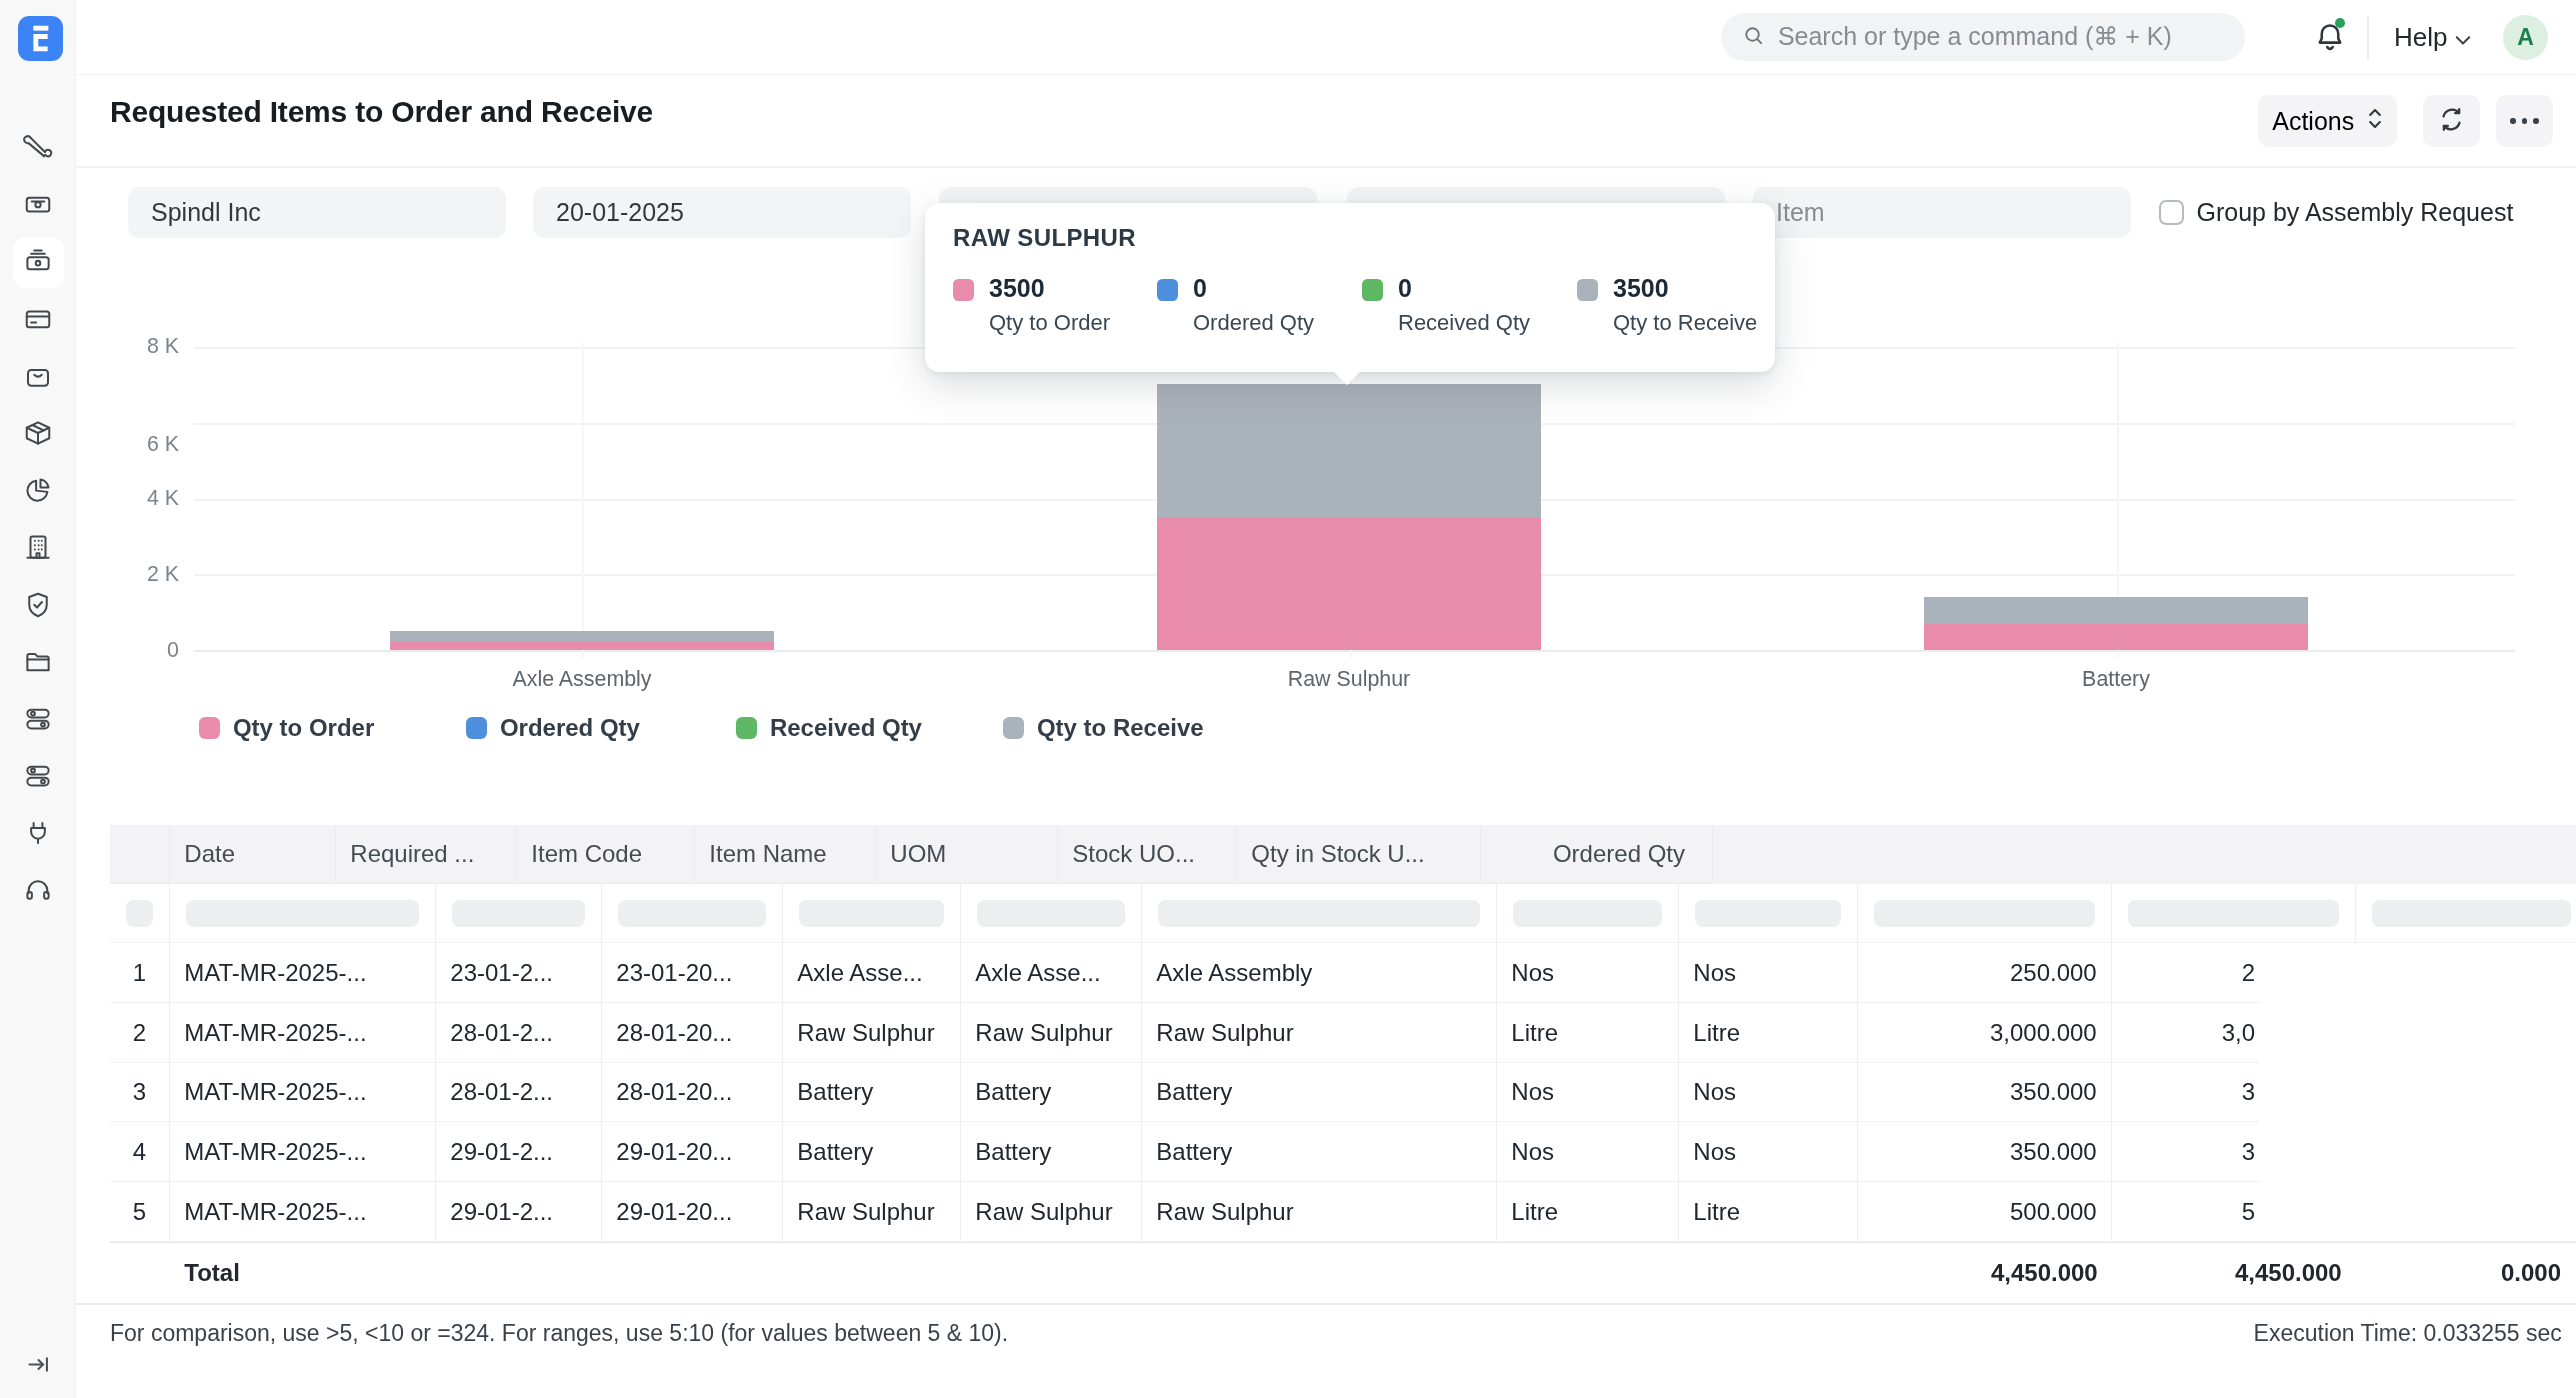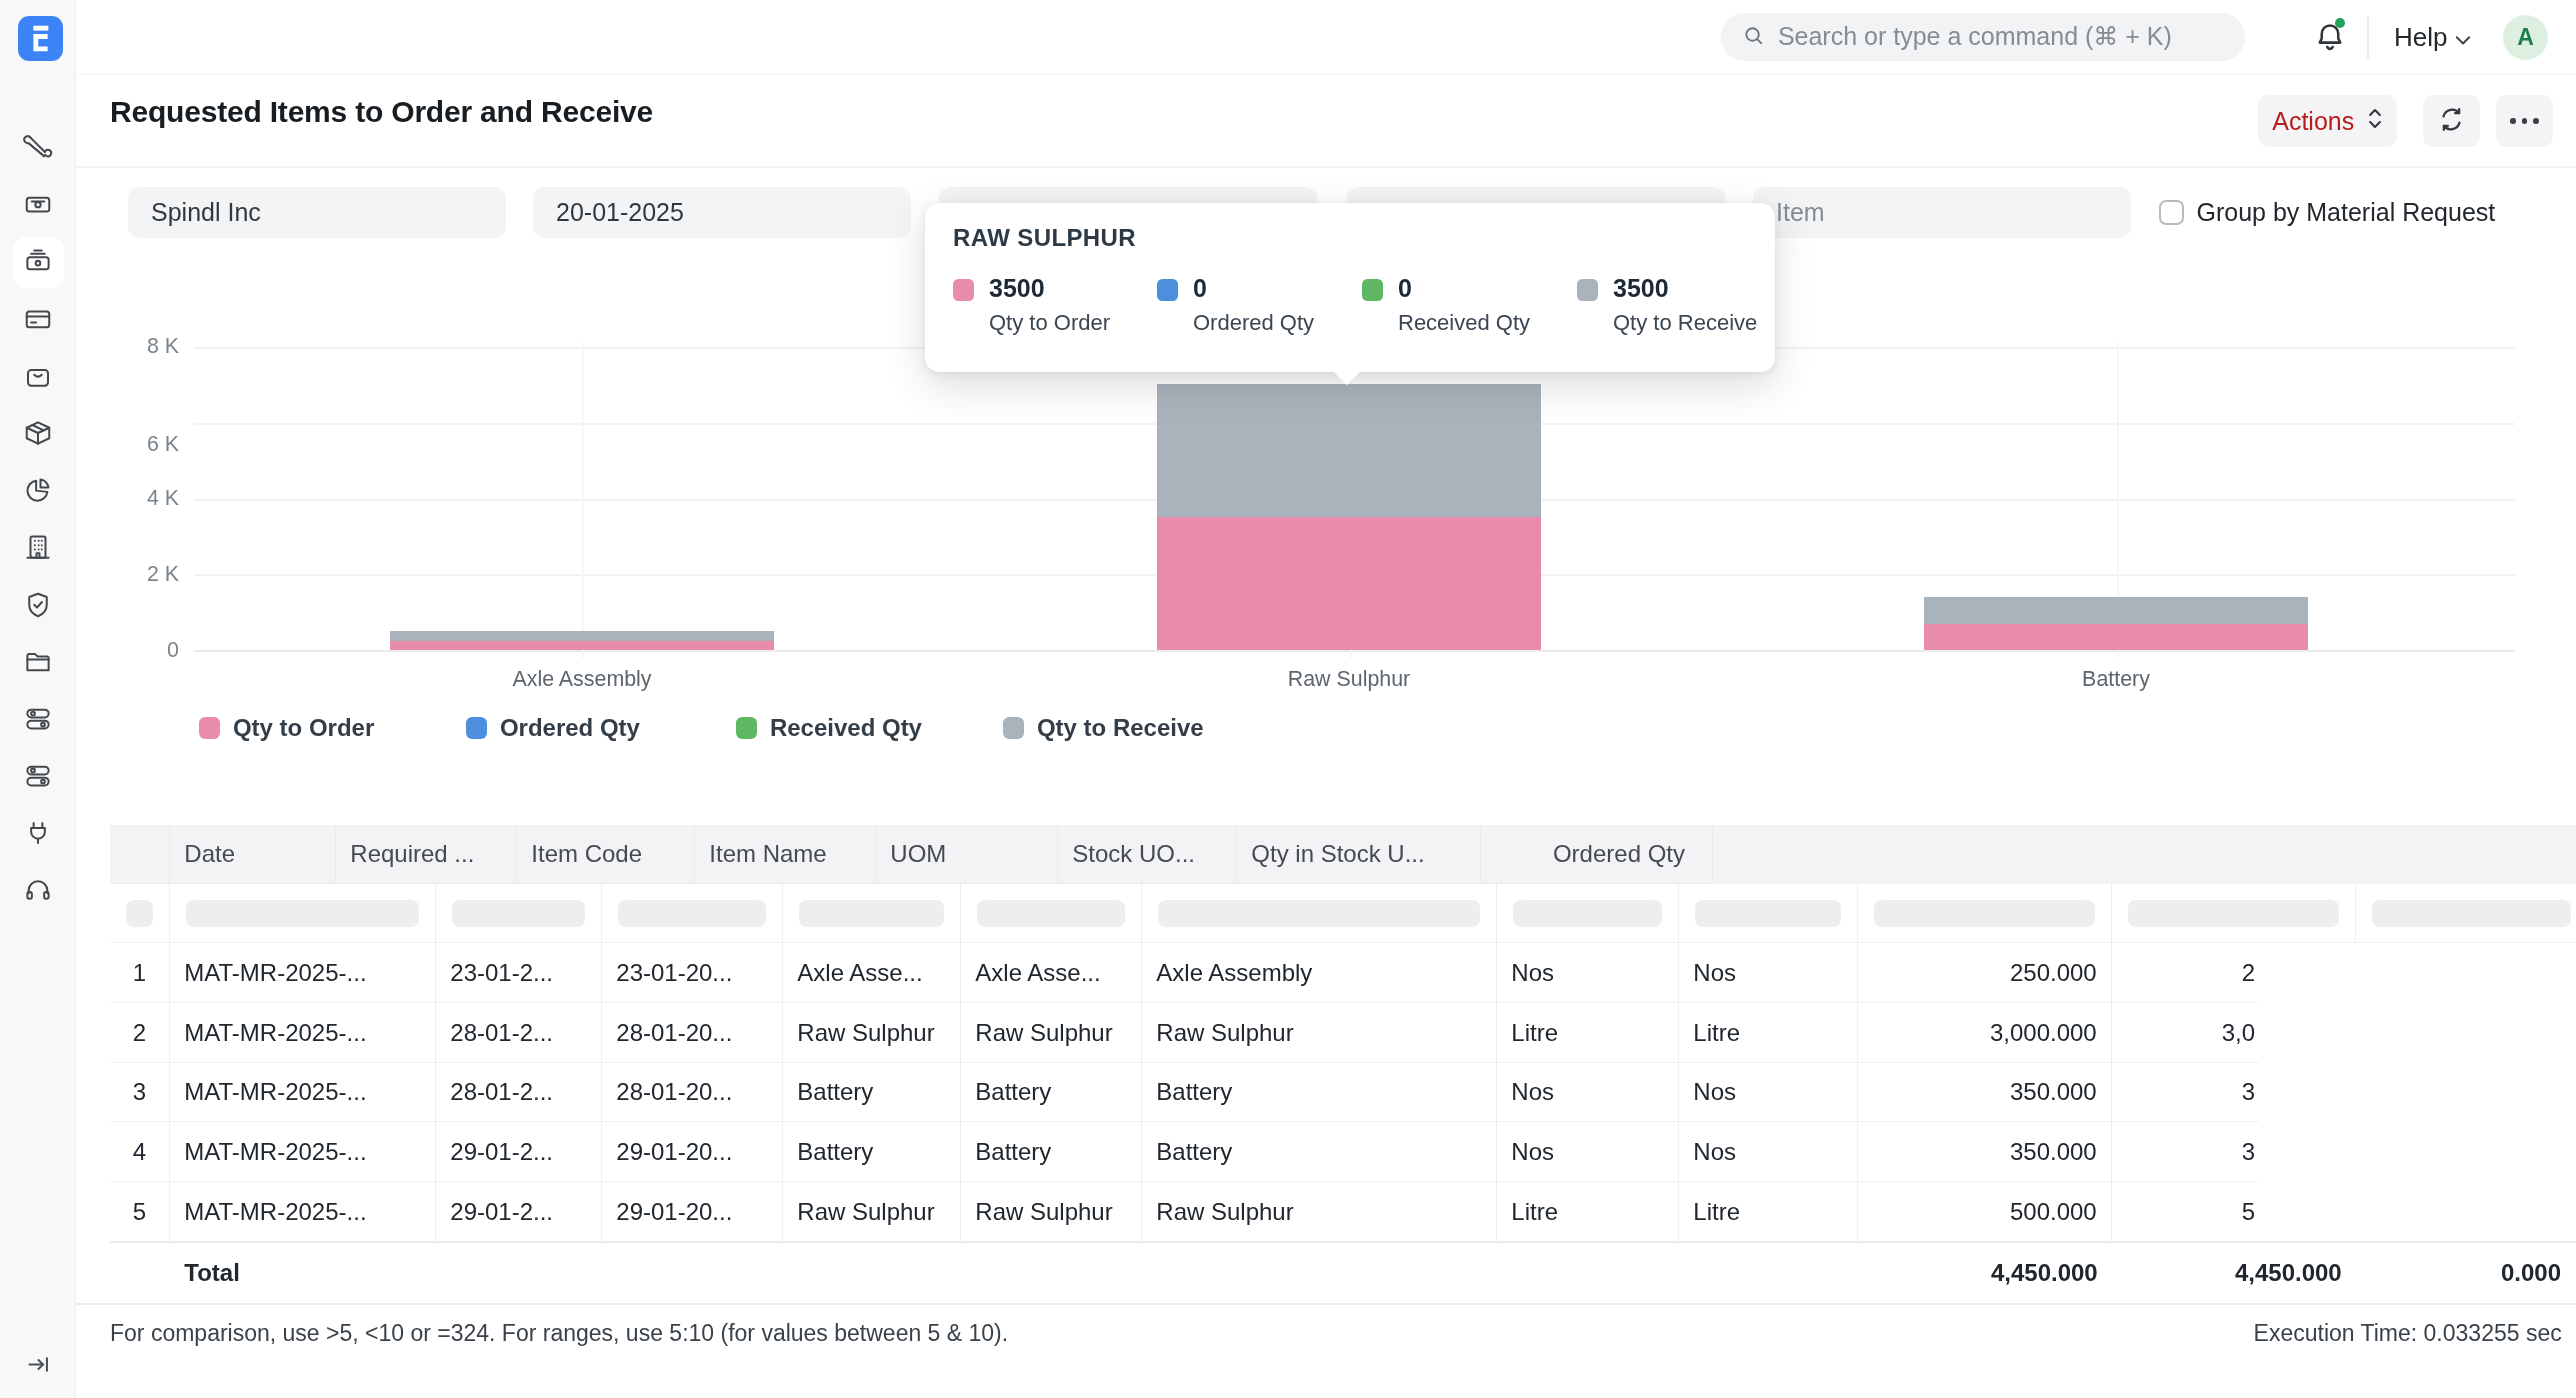--- a/index.html
+++ b/index.html
@@ -26,21 +26,21 @@
   #bell svg { width:36px; height:39px; stroke:#31363b; fill:none; stroke-width:1.7; stroke-linecap:round; stroke-linejoin:round; }
   #bell-dot { left:2335px; top:18px; width:9.8px; height:9.8px; border-radius:50%; }
   #nav-divider { left:2367px; top:16px; width:1.8px; height:43px; background:#e8eaec; }
   #help { left:2394px; top:21.4px; height:32px; display:flex; align-items:center; gap:7.1px; font-size:26px; color:#23282d; }
   #help svg { width:16px; height:10.7px; stroke:#3a4045; fill:none; stroke-width:2.2; stroke-linecap:round; stroke-linejoin:round; }
   #avatar { left:2503px; top:15px; width:45px; height:45px; border-radius:50%; display:flex; align-items:center; justify-content:center; font-size:23px; font-weight:700; }
 
   
   #page-title { left:110px; top:95px; font-size:30px; font-weight:700; letter-spacing:-0.2px; color:#181d22; }
   .hbtn { top:95px; height:52px; border-radius:10.7px; background:#f4f4f6; display:flex; align-items:center; justify-content:center; }
-  #actions-btn { left:2258px; width:139px; gap:12.5px; font-size:25px; color:#b91c1c; }
+  #actions-btn { left:2258px; width:139px; gap:12.5px; font-size:25px; color:#000000; }
   #actions-btn svg { width:16px; height:23px; stroke:#33383d; fill:none; stroke-width:2.4; stroke-linecap:round; stroke-linejoin:round; }
   #refresh-btn { left:2423px; width:57px; }
   #refresh-btn svg { width:27px; height:27px; stroke:#33383d; fill:none; stroke-width:2; stroke-linecap:round; stroke-linejoin:round; }
   #more-btn { left:2496px; width:57px; gap:6.2px; }
   .dot { width:5.4px; height:5.4px; border-radius:50%; background:#3c4248; }
   #header-divider { left:76px; top:166px; width:2500px; height:1.8px; background:#f2f2f4; }
 
   
   .filter-input { top:187px; width:378px; height:51px; border-radius:11.6px; background:#f3f4f5; font-size:25px; color:#33383d; line-height:51px; padding-left:23px; white-space:nowrap; overflow:hidden; }
   .placeholder { color:#878d94; }
@@ -281,21 +281,21 @@
 </div>
 <div id="header-divider" class="abs"></div>
 
 <div class="abs filter-input" style="left:128px">Spindl Inc</div>
 <div class="abs filter-input" style="left:533px">20-01-2025</div>
 <div class="abs filter-input" style="left:939px"></div>
 <div class="abs filter-input" style="left:1347px"></div>
 <div class="abs filter-input placeholder" style="left:1753px">Item</div>
 <div id="groupby" class="abs">
   <div id="groupby-box"></div>
-  <div id="groupby-label">Group by Material Request</div>
+  <div id="groupby-label">Group by Assembly Request</div>
 </div>
 
 <div id="chart">
     <div class="abs ytick" style="left: 125px; top: 638px;">0</div>
     <div class="abs ytick" style="left: 125px; top: 562px;">2 K</div>
     <div class="abs hgrid" style="top: 574px;"></div>
     <div class="abs ytick" style="left: 125px; top: 486px;">4 K</div>
     <div class="abs hgrid" style="top: 499px;"></div>
     <div class="abs ytick" style="left: 125px; top: 432px;">6 K</div>
     <div class="abs hgrid" style="top: 423px;"></div>

